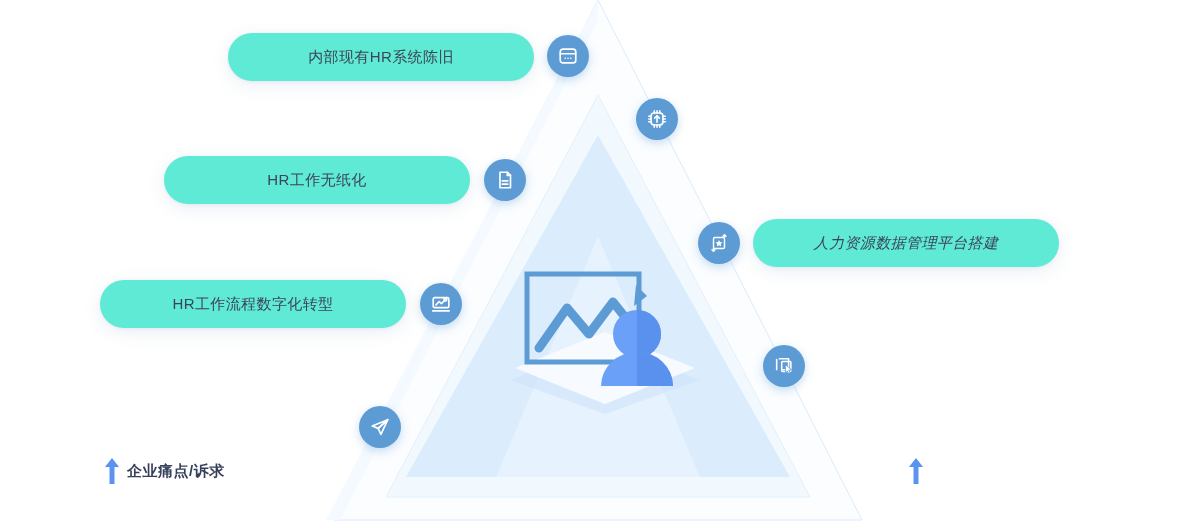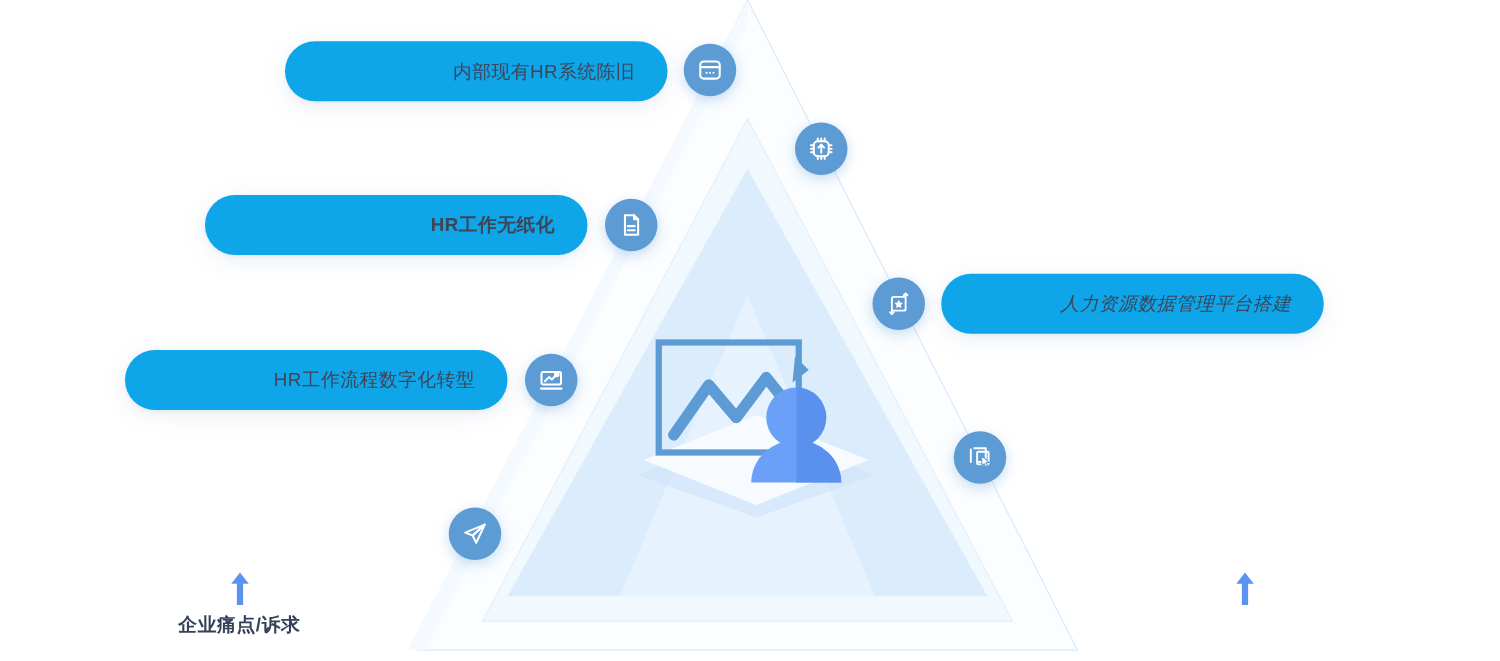--- a/index.html
+++ b/index.html
@@ -34,26 +34,26 @@
     width: 220px;
     height: 160px;
     pointer-events: none;
   }
 
   
   .pill {
     position: absolute;
     height: 48px;
     border-radius: 24px;
-    background: #0ea5e9;
+    background: #5eead4;
     box-shadow: 0 4px 18px rgba(120, 150, 190, 0.16),
                 0 1px 3px rgba(120, 150, 190, 0.10);
     display: flex;
     align-items: center;
-    justify-content: flex-end;
+    justify-content: center;
     box-sizing: border-box;
     padding: 0 26px;
   }
   .pill-label {
     font-size: 15px;
     color: #3d4558;
     white-space: nowrap;
     letter-spacing: 0.4px;
   }
 
@@ -68,21 +68,21 @@
     align-items: center;
     justify-content: center;
     box-shadow: 0 3px 10px rgba(93, 155, 213, 0.35);
   }
   .badge svg { display: block; }
 
   
   .axis-group {
     position: absolute;
     display: flex;
-    flex-direction: column;
+    flex-direction: row;
     align-items: center;
     gap: 7px;
   }
   .axis-arrow { display: block; }
   .axis-label {
     font-size: 15px;
     font-weight: bold;
     color: #36405a;
     white-space: nowrap;
     letter-spacing: 0.5px;
@@ -130,21 +130,21 @@
   <div class="badge" style="left:547px; top:35px;">
     <svg width="22" height="22" viewBox="0 0 24 24" fill="none" stroke="#ffffff" stroke-width="1.8" stroke-linecap="round" stroke-linejoin="round">
       <rect x="3.5" y="4.5" width="17" height="15" rx="3"></rect>
       <line x1="3.5" y1="9.5" x2="20.5" y2="9.5"></line>
       <circle cx="9" cy="14.5" r="0.9" fill="#ffffff" stroke="none"></circle>
       <circle cx="12" cy="14.5" r="0.9" fill="#ffffff" stroke="none"></circle>
       <circle cx="15" cy="14.5" r="0.9" fill="#ffffff" stroke="none"></circle>
     </svg>
   </div>
 
-  <div class="pill" style="left:164px; top:156px; width:306px;font-weight:bold;">
+  <div class="pill" style="left:164px; top:156px; width:306px;">
     <span class="pill-label">HR工作无纸化</span>
   </div>
   <div class="badge" style="left:484px; top:159px;">
     <svg width="22" height="22" viewBox="0 0 24 24" fill="none" stroke="#ffffff" stroke-width="1.8" stroke-linecap="round" stroke-linejoin="round">
       <path d="M6.5 3.5 h8 L18 7 v13.5 H6.5 Z"></path>
       <path d="M14.5 3.5 V7 H18"></path>
       <line x1="9" y1="13" x2="15" y2="13"></line>
       <line x1="9" y1="16.5" x2="15" y2="16.5"></line>
     </svg>
   </div>

